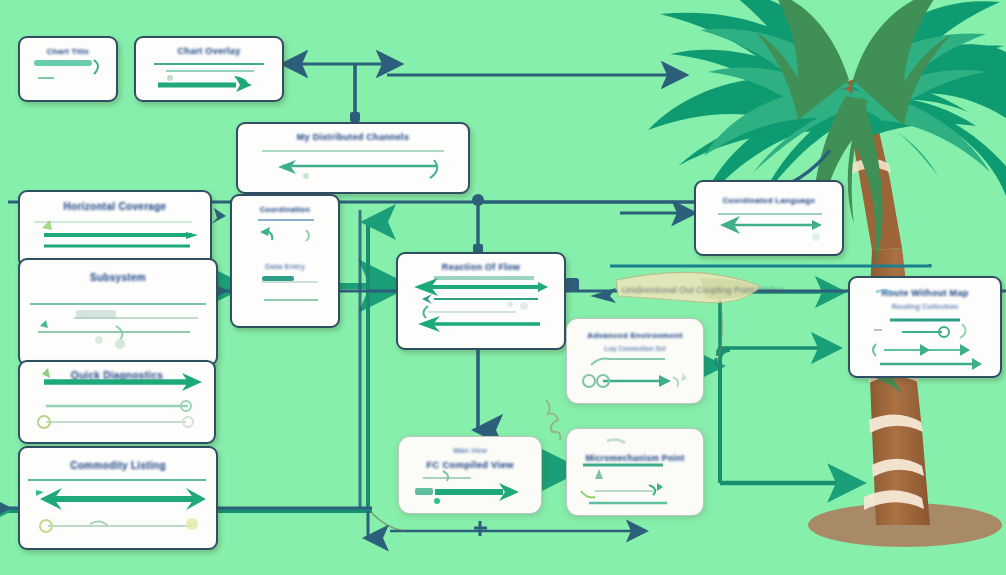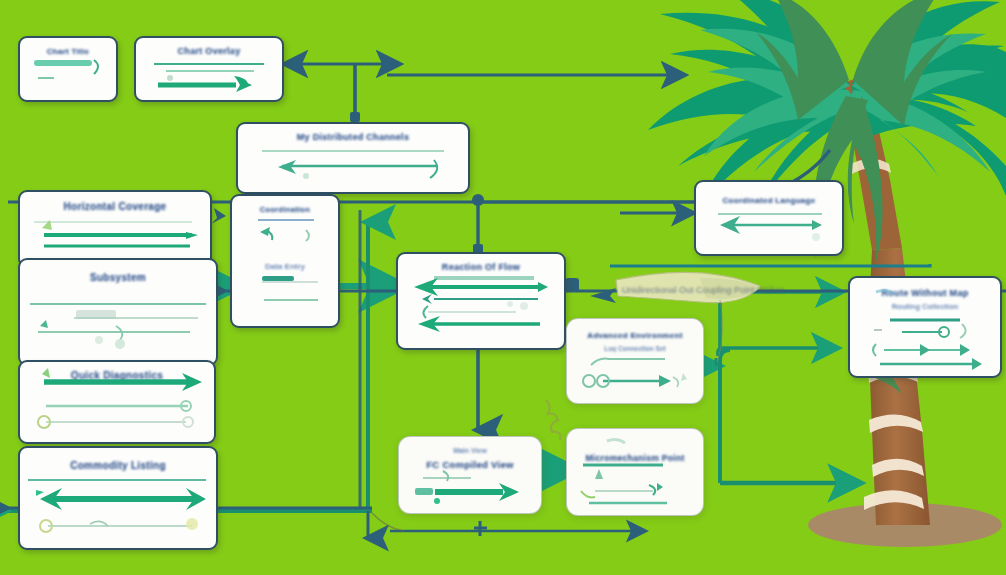--- a/index.html
+++ b/index.html
@@ -6,21 +6,21 @@
   html,body{margin:0;padding:0;}
   body{
     font-family:"Liberation Sans", sans-serif;
     background:#ffffff;
   }
   #stage{
     position:relative;
     width:1006px;
     height:575px;
     overflow:hidden;
-    background:#84cc16;
+    background:#86efac;
   }
   #bg-svg, #deco-svg, #wire-svg{
     position:absolute; left:0; top:0; width:1006px; height:575px;
   }
   #deco-svg{ pointer-events:none; }
   #wire-svg{ pointer-events:none; }
 
   .card{
     position:absolute;
     background:#fdfdfb;

